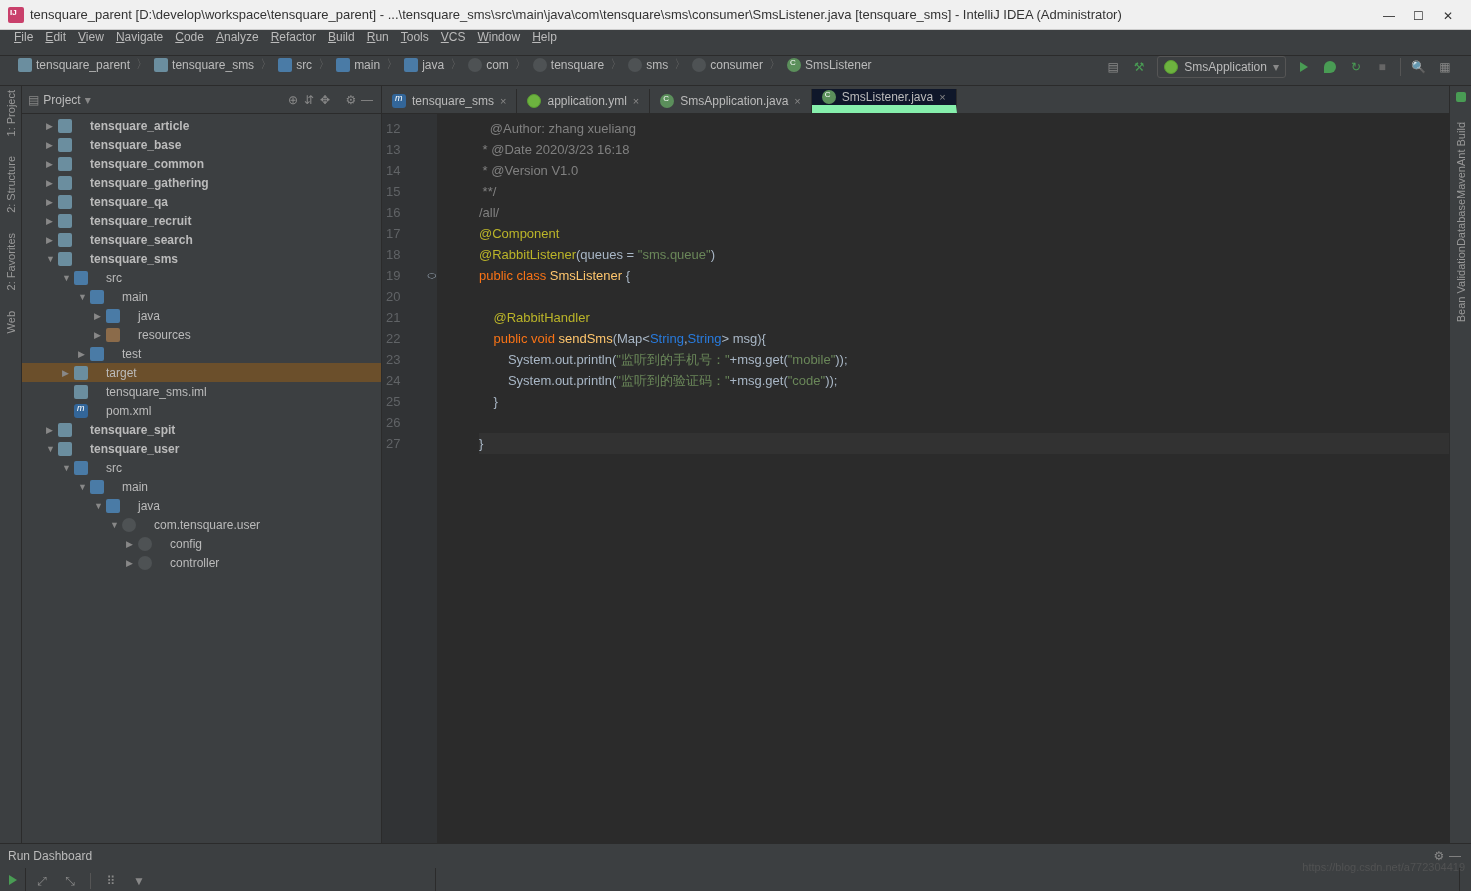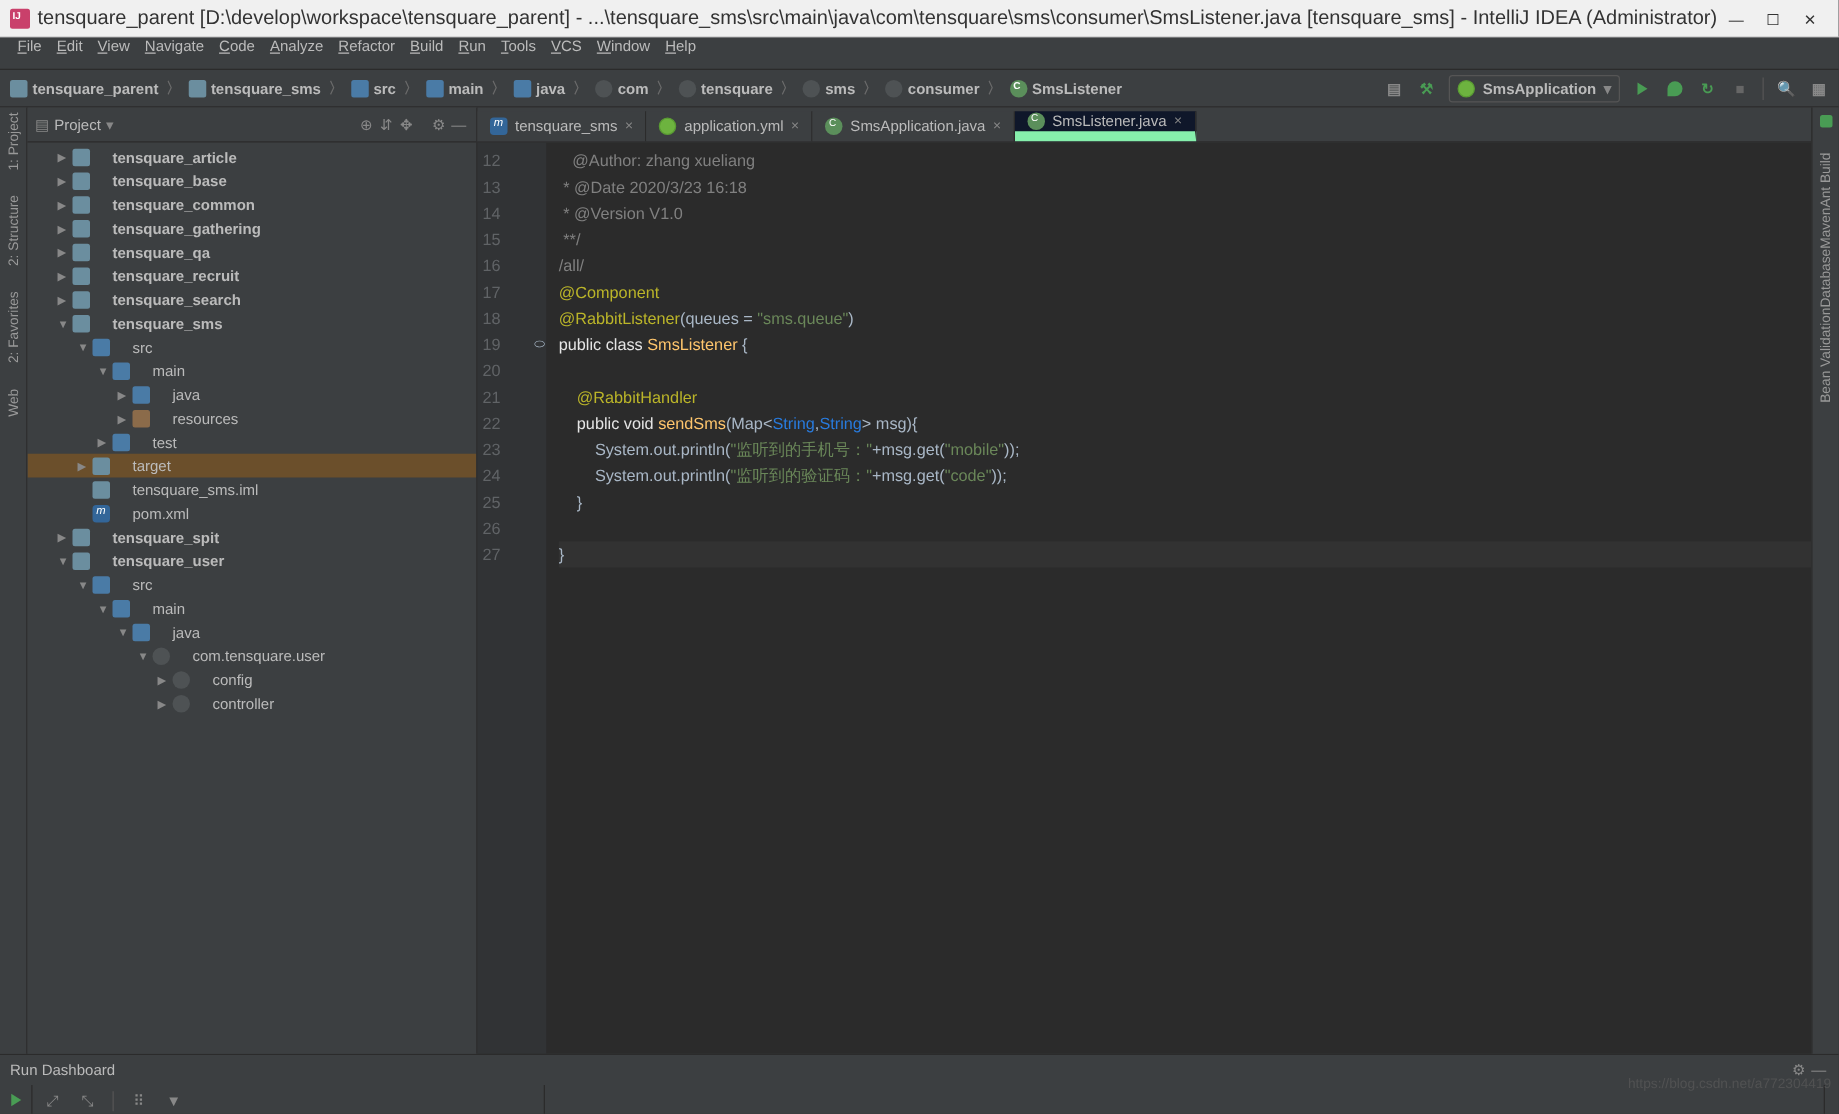--- a/index.html
+++ b/index.html
@@ -2,31 +2,31 @@
 <html><head>
 <meta charset="utf-8">
 <style>
 * { margin:0; padding:0; box-sizing:border-box; font-family:"Segoe UI",Arial,sans-serif; user-select:none; }
 body { background:#3c3f41; color:#bbbbbb; font-size:12px; overflow:hidden; width:1471px; height:891px; position:relative; }
 
 
 .titlebar { height:30px; background:#f0f0f0; color:#333; display:flex; align-items:center; padding:0 8px; border-bottom:1px solid #ccc; }
 .titlebar .logo { width:16px; height:16px; background:#c9406b; border-radius:2px; margin-right:6px; position:relative; }
 .titlebar .logo::after { content:"IJ"; position:absolute; color:#fff; font-size:8px; font-weight:bold; left:2px; top:1px; }
-.titlebar .title { flex:1; font-size:16px; color:#333; }
+.titlebar .title { flex:1; font-size:13px; color:#333; }
 .win-btns { display:flex; gap:18px; margin-right:8px; }
 .win-btn { width:12px; height:12px; cursor:pointer; }
 
 
 .menubar { height:26px; background:#3c3f41; display:flex; padding:0 8px; border-bottom:1px solid #2b2b2b; }
 .menubar span { padding:0 6px; color:#bbb; cursor:pointer; font-size:12px; }
 .menubar span u { text-decoration:underline; }
 
 
-.navbar { height:30px; background:#3c3f41; display:flex; align-items:center; padding:0 8px; border-bottom:1px solid #2b2b2b;font-weight:bold; }
+.navbar { height:30px; background:#3c3f41; display:flex; align-items:flex-start; padding:0 18px; border-bottom:1px solid #2b2b2b; }
 .crumbs { display:flex; align-items:center; gap:2px; flex:1; }
 .crumb { display:flex; align-items:center; gap:4px; color:#bbb; cursor:pointer; font-size:12px; }
 .crumb-sep { color:#6b6b6b; margin:0 4px; }
 .ico { width:14px; height:14px; display:inline-block; border-radius:2px; }
 .ico-dir { background:#6b8e9f; }
 .ico-src { background:#4a7ba6; }
 .ico-pkg { background:#4e5254; border-radius:50%; }
 .ico-cls { background:#5b8f5b; border-radius:50%; position:relative; }
 .ico-cls::after { content:"C"; color:#fff; font-size:8px; position:absolute; left:3px; top:0; }
 .ico-xml { background:#8b6b4a; }
@@ -59,24 +59,24 @@
 
 .editor { flex:1; display:flex; flex-direction:column; background:#2b2b2b; }
 .tabs { height:28px; background:#3c3f41; display:flex; align-items:flex-end; border-bottom:1px solid #2b2b2b; }
 .tab { height:24px; padding:0 10px; display:flex; align-items:center; gap:6px; background:#3c3f41; color:#bbb; font-size:12px; cursor:pointer; border-right:1px solid #2b2b2b; }
 .tab.act { background:#0f172a; border-bottom:8px solid #86efac;justify-content:space-between; }
 .tab .x { color:#888; font-size:11px; }
 .code-area { flex:1; display:flex; font-family:"JetBrains Mono","Consolas",monospace; font-size:13px; position:relative; }
 .gutter { width:55px; background:#313335; text-align:left; color:#606366; padding:4px 14px 4px 4px; line-height:21px; position:relative; }
 .gut-mark { position:absolute; right:1px; color:#a8b7c6; font-size:10px; }
 .code { flex:1; padding:4px 0 4px 10px; line-height:21px; white-space:pre; }
-.code .line { height:21px; }
+.code .line { height:21px;margin-left:32px; }
 .code .hl-line { background:#323232; }
 .code .cm { color:#808080; }
-.code .kw { color:#e5e5e5; }
+.code .kw { color:#f97316; }
 .code .an { color:#bbb529; }
 .code .cl { color:#a9b7c6; }
 .code .st { color:#6a8759; }
 .code .fn { color:#ffc66d; }
 .code .ty { color:#287bde; }
 .code .op { color:#a9b7c6; }
 .right-rail { width:22px; background:#3c3f41; border-left:1px solid #2b2b2b; display:flex; flex-direction:column; align-items:center; padding-top:6px; gap:16px; }
 .ok-ind { width:10px; height:10px; border-radius:2px; background:#499c54; margin-bottom:4px; }
 
 

